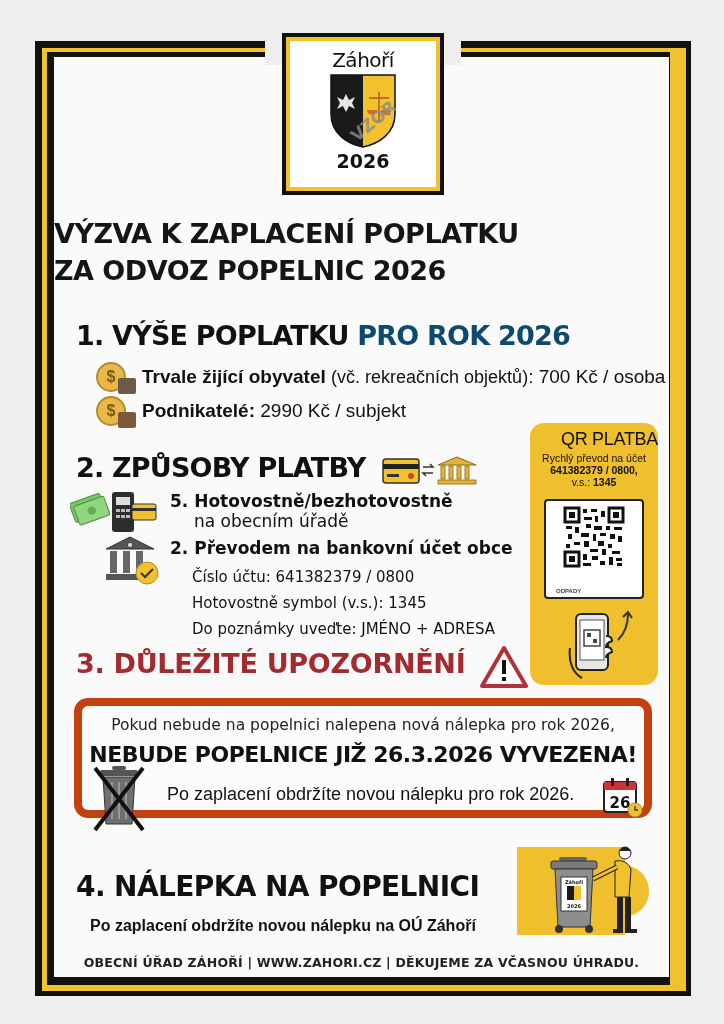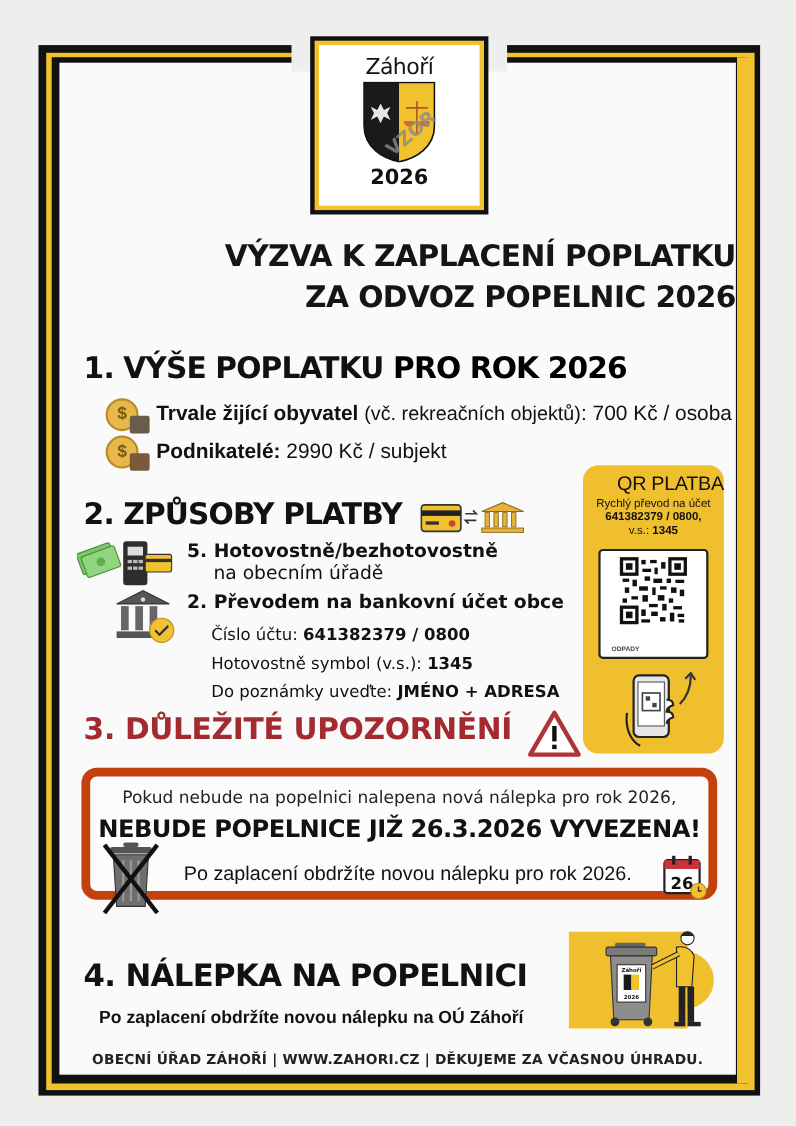--- a/index.html
+++ b/index.html
@@ -20,39 +20,39 @@
   .logo {
     position: absolute; left: 282px; top: 33px; width: 162px; height: 162px;
     background: #111; padding: 4px;
   }
   .logo-in { width: 100%; height: 100%; background: #f2c12e; padding: 4px; }
   .logo-white { width: 100%; height: 100%; background: #fff; display: flex; flex-direction: column; align-items: center; }
   .logo-name { font-family: "DejaVu Sans", sans-serif; font-size: 20px; font-weight: normal; margin-top: 7px; letter-spacing: -0.5px; }
   .shield { position: relative; width: 66px; height: 74px; margin-top: 2px; }
   .logo-year { font-family: "DejaVu Sans", sans-serif; font-weight: bold; font-size: 19px; margin-top: 2px; }
 
-  .title { position: absolute; left: 54px; top: 215px; width: 615px; text-align: right;
+  .title { position: absolute; left: 54px; top: 215px; width: 615px; text-align: left;
     font-family: "DejaVu Sans", sans-serif; font-weight: bold; font-size: 27px; line-height: 37px; letter-spacing: -0.5px; color: #151515; }
 
   .h1 { position: absolute; font-family: "DejaVu Sans", sans-serif; font-weight: bold; font-size: 27px; letter-spacing: -0.8px; white-space: nowrap; }
-  .gold { color: #000000; }
+  .gold { color: #0c4a6e; }
   .red { color: #a32a2e; }
 
   .fee-row { position: absolute; left: 96px; display: flex; align-items: center; gap: 6px; font-size: 19px; white-space: nowrap; }
   .fee-row b { font-weight: bold; }
   .fee-row small { font-size: 18px; }
 
   .coin { width: 30px; height: 30px; border-radius: 50%; background: #e9b84b; border: 2px solid #b58a2c; position: relative;
     display: flex; align-items: center; justify-content: center; font-size: 16px; font-weight: bold; color: #7a5a14; }
   .coin .badge { position: absolute; right: -12px; bottom: -4px; width: 18px; height: 16px; background: #6b5b4b; border-radius: 2px; }
 
   .pay-item { position: absolute; left: 170px; font-family: "DejaVu Sans", sans-serif; font-size: 17px; white-space: nowrap; }
   .pay-item b { font-weight: bold; }
   .pay-detail { position: absolute; left: 192px; font-size: 15px; font-family: "DejaVu Sans", sans-serif; white-space: nowrap; }
-  .pay-detail b { font-weight: bold; }
+  .pay-detail b { font-weight: normal; }
 
   .qr-card { position: absolute; left: 530px; top: 423px; width: 128px; height: 262px; background: #f0bf2e; border-radius: 14px; }
   .qr-title { text-align: right; font-weight: normal; font-size: 18px; margin-top: 6px; letter-spacing: -0.3px; }
   .qr-sub { text-align: center; font-size: 10.5px; line-height: 12px; margin-top: 2px; }
   .qr-sub b { font-weight: bold; }
   .qr-box { position: absolute; left: 14px; top: 76px; width: 100px; height: 100px; background: #fff; border-radius: 4px;
     border: 2px solid #222; }
   .qr-label { position: absolute; left: 10px; bottom: 3px; font-size: 6px; font-weight: bold; color: #444; }
 
   .warn-box { position: absolute; left: 74px; top: 698px; width: 578px; height: 120px; border: 8px solid #c2410c; border-radius: 14px; background: #fdfcfc; }

